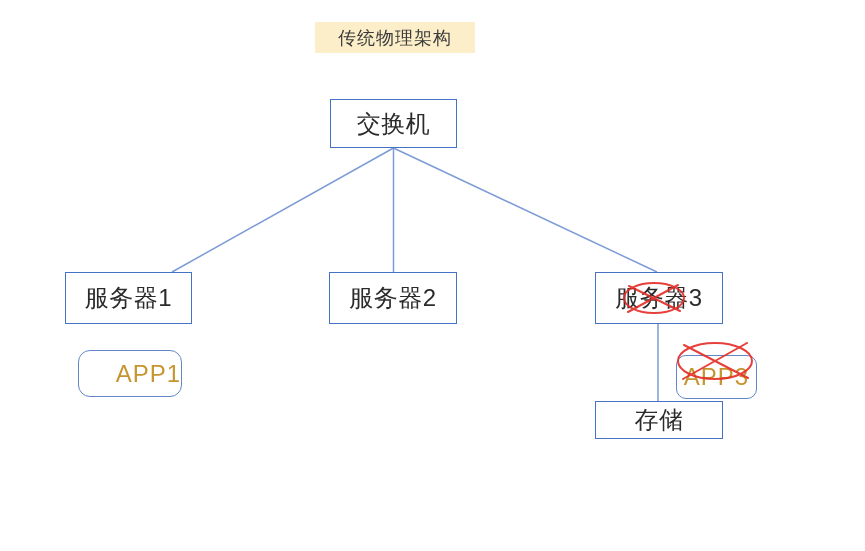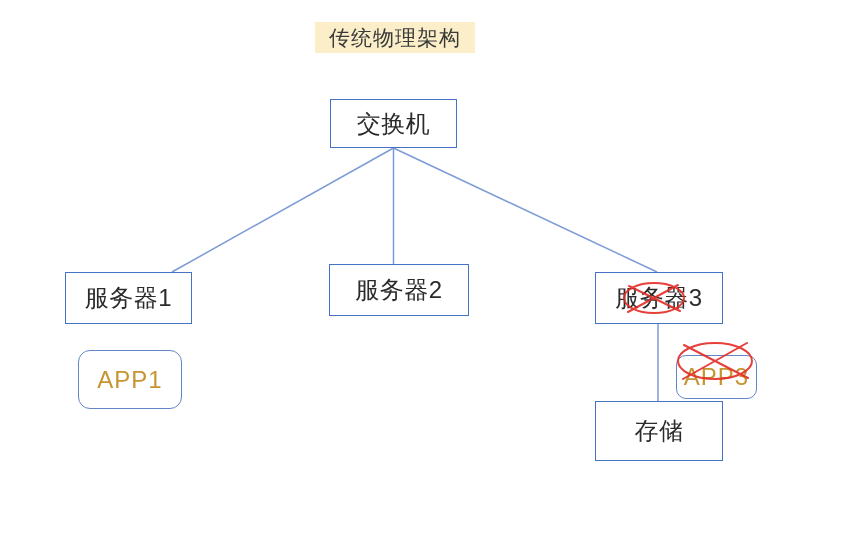--- a/index.html
+++ b/index.html
@@ -41,39 +41,39 @@
     position: absolute;
     left: 315px;
     top: 22px;
     width: 160px;
     height: 31px;
     background: #fbeec8;
     color: #3a3a3a;
     display: flex;
     align-items: center;
     justify-content: center;
-    font-size: 21px;
+    font-size: 18px;
     z-index: 2;
     letter-spacing: 1px;
   }
   .rect-box { border: 1.5px solid #4472c4; }
   .round-box {
     border: 1.5px solid #6286c8;
     border-radius: 12px;
     color: #c79530;
     letter-spacing: 1px;
   }
   .switch-box   { left: 330px; top: 99px;  width: 127px; height: 49px; }
   .server1-box  { left: 65px;  top: 272px; width: 127px; height: 52px; align-items: center; }
-  .server2-box  { left: 329px; top: 264px; width: 140px; height: 52px; }
+  .server2-box  { left: 329px; top: 272px; width: 128px; height: 52px; }
   .server3-box  { left: 595px; top: 272px; width: 128px; height: 52px; }
-  .app1-box     { left: 78px;  top: 350px; width: 104px; height: 59px; }
+  .app1-box     { left: 78px;  top: 350px; width: 104px; height: 47px; justify-content: flex-end; }
   .app2-box     { left: 342px; top: 350px; width: 104px; height: 59px; }
   .app3-box     { left: 676px; top: 355px; width: 81px;  height: 44px; border-radius: 10px; }
-  .storage-box  { left: 595px; top: 401px; width: 128px; height: 60px; }
+  .storage-box  { left: 595px; top: 401px; width: 128px; height: 38px; }
 </style>
 </head>
 <body>
 
 <div class="canvas">
 
   <svg class="layer connectors" viewBox="0 0 865 551">
     <line x1="393.5" y1="148" x2="172" y2="272" stroke="#7d9bd6" stroke-width="1.5"></line>
     <line x1="393.5" y1="148" x2="393.5" y2="272" stroke="#7d9bd6" stroke-width="1.5"></line>
     <line x1="393.5" y1="148" x2="657" y2="272" stroke="#7d9bd6" stroke-width="1.5"></line>

